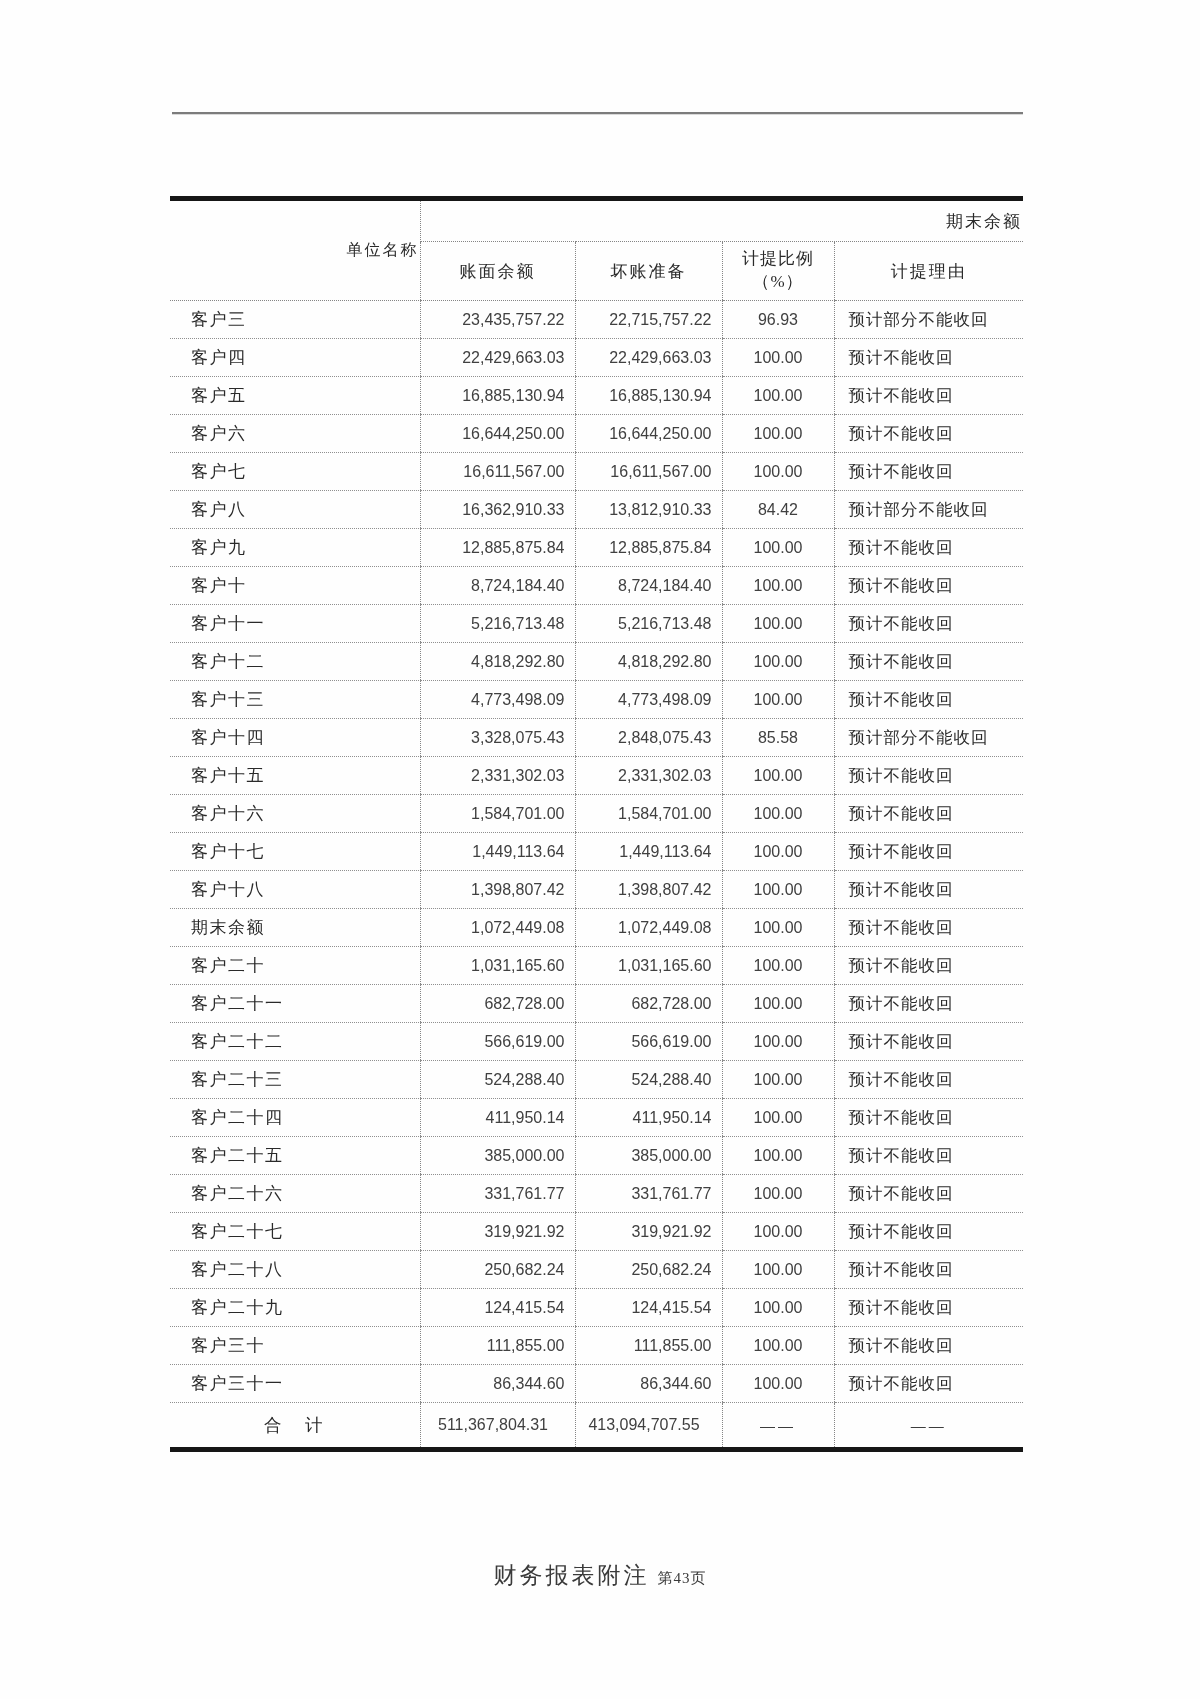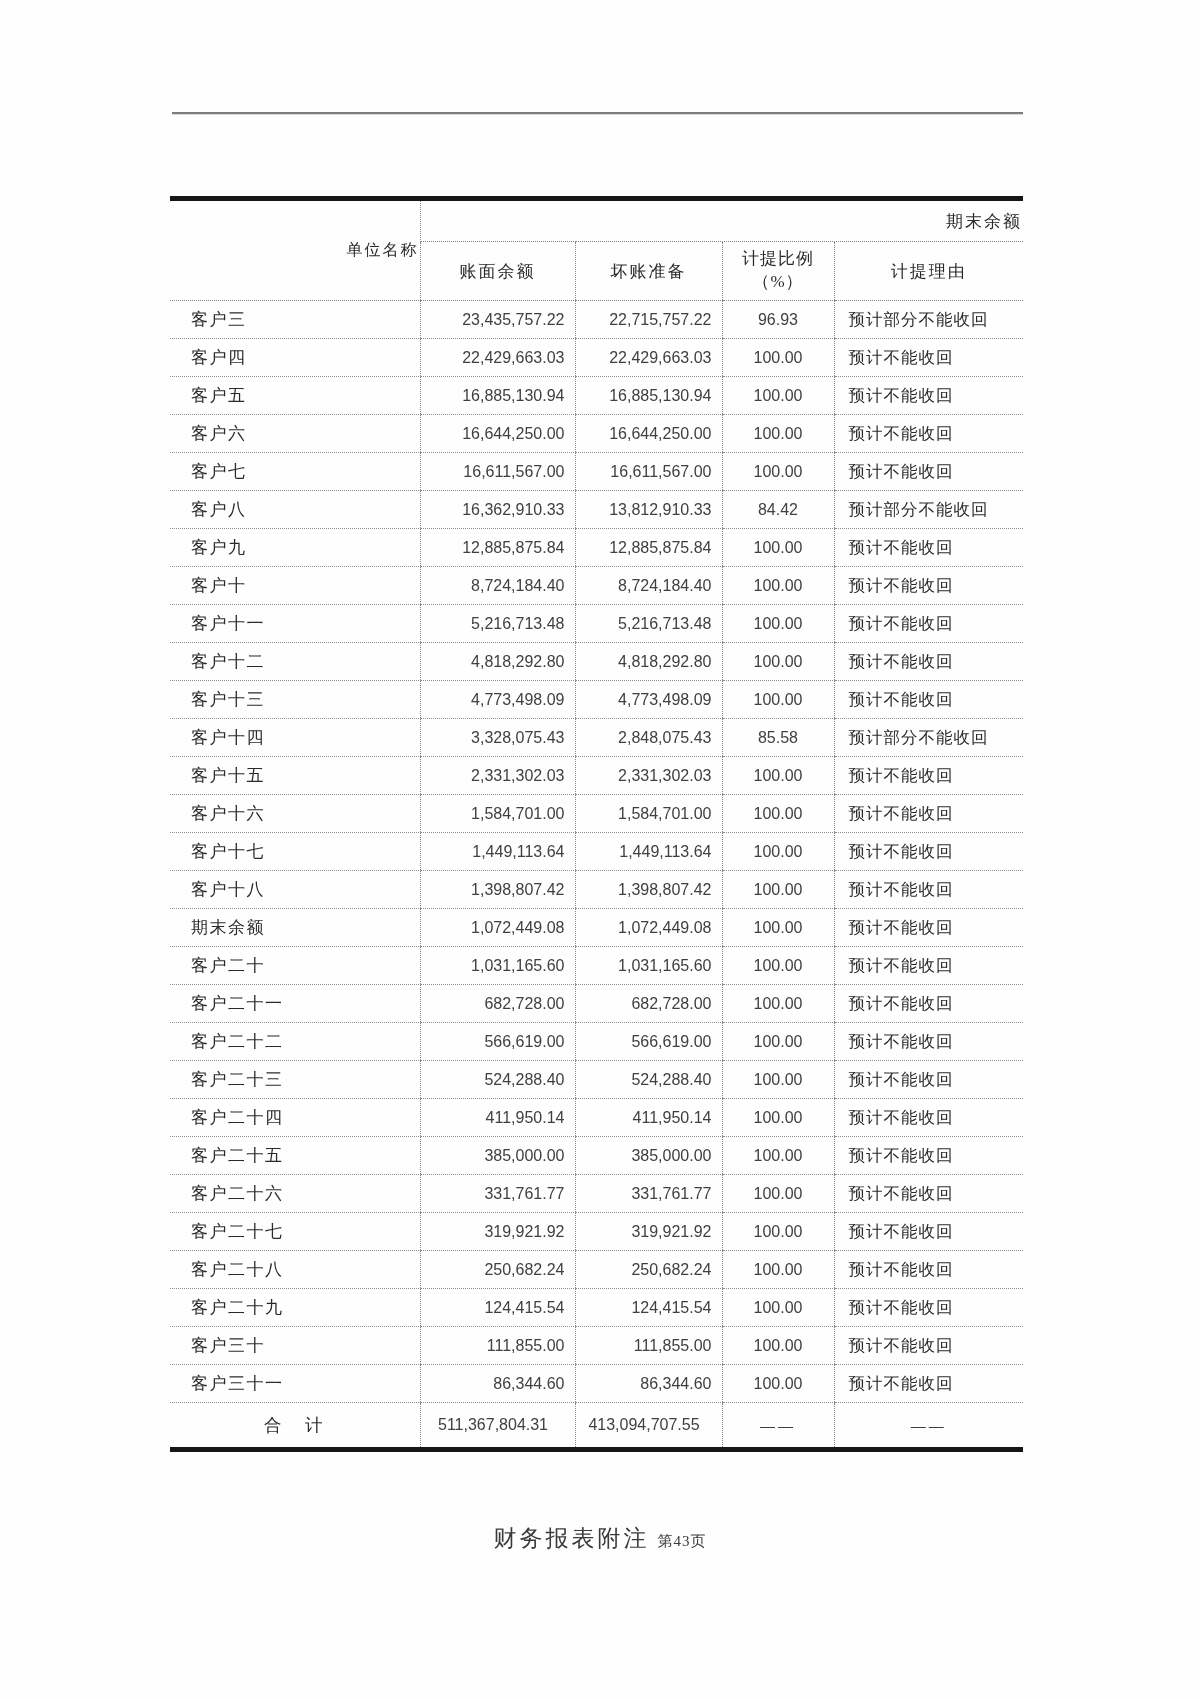--- a/index.html
+++ b/index.html
@@ -94,21 +94,21 @@
     letter-spacing: 3px;
     color: #3d3d3d;
     font-family: "Liberation Sans", sans-serif;
     font-size: 15px;
   }
 
   
   .footer {
     position: absolute;
     left: 0;
-    top: 1523px;
+    top: 1560px;
     width: 100%;
     text-align: center;
   }
   .footer .footer-title {
     font-size: 23px;
     letter-spacing: 3px;
     color: #3a3a3a;
   }
   .footer .footer-page {
     font-size: 15px;

